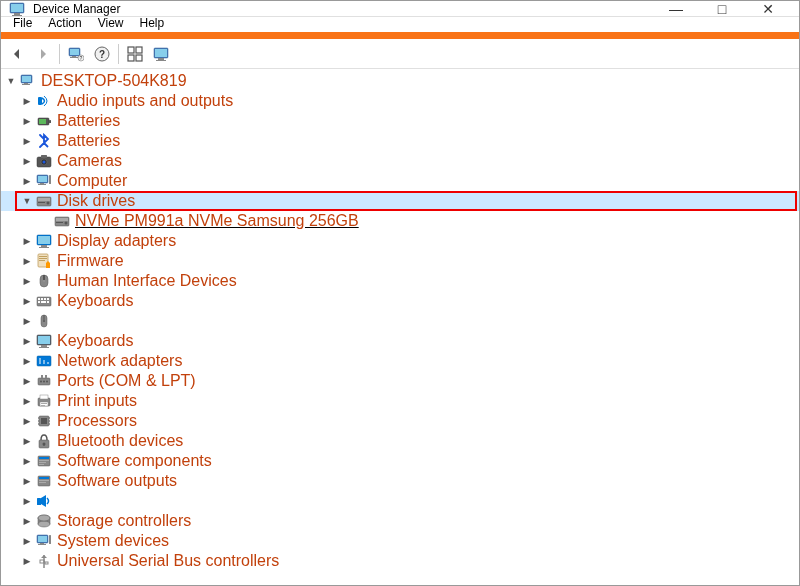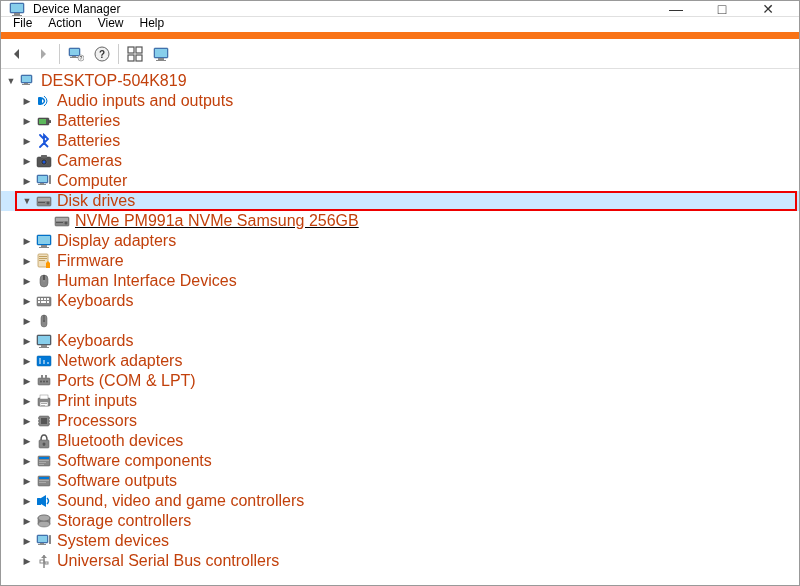--- a/index.html
+++ b/index.html
@@ -535,21 +535,20 @@
 
     <div class="tree-item level-1">
       <div class="expander">▶</div>
       <div class="item-icon">
         <svg width="16" height="16" viewBox="0 0 16 16">
           <rect x="1" y="5" width="4" height="7" rx="0.5" fill="#0078d7"></rect>
           <path d="M5 5 L5 11 L10 14 L10 2 Z" fill="#0078d7"></path>
           <path d="M11 5 Q14 8 11 11" stroke="#0078d7" stroke-width="1.5" fill="none"></path>
         </svg>
       </div>
-      <span class="item-label">Sound, video and game controllers</span>
     </div>
 
     <div class="tree-item level-1">
       <div class="expander">▶</div>
       <div class="item-icon">
         <svg width="16" height="16" viewBox="0 0 16 16">
           <ellipse cx="8" cy="5" rx="6" ry="3" fill="#888" stroke="#555" stroke-width="0.5"></ellipse>
           <rect x="2" y="5" width="12" height="6" fill="#888" stroke="#555" stroke-width="0.5"></rect>
           <ellipse cx="8" cy="11" rx="6" ry="3" fill="#aaa" stroke="#555" stroke-width="0.5"></ellipse>
           <ellipse cx="8" cy="5" rx="6" ry="3" fill="#aaa" stroke="#555" stroke-width="0.5"></ellipse>

